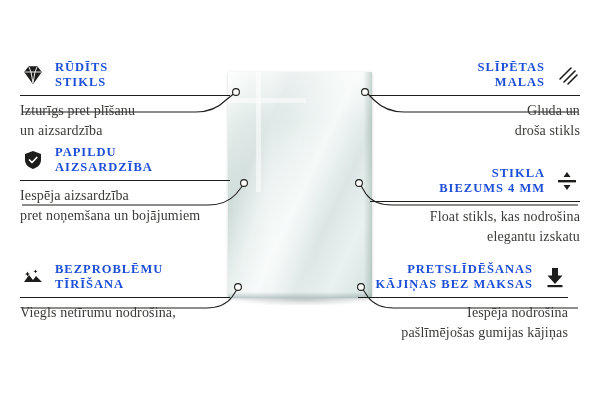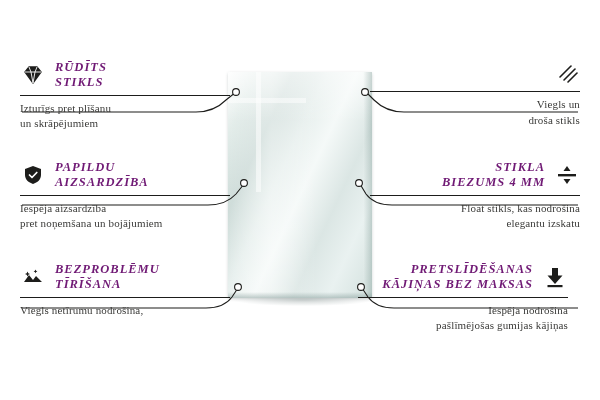--- a/index.html
+++ b/index.html
@@ -116,44 +116,43 @@
     align-items: center;
     justify-content: center;
     color: #1d1d1b;
   }
   .c-title {
     font-family: "Liberation Serif", serif;
     font-size: 12.5px;
     font-weight: 700;
     letter-spacing: 1.0px;
     line-height: 1.18;
-    color: #701a75;
+    color: #1d4ed8;
     text-transform: uppercase;
-    font-style: italic;
   }
   .c-rule {
     height: 1px;
     background: #1d1d1b;
     margin: 3px 0 5px 0;
     width: 100%;
   }
   .c-body {
     font-family: "Liberation Serif", serif;
-    font-size: 11px;
+    font-size: 14px;
     line-height: 1.45;
     color: #3a3a38;
     letter-spacing: 0.15px;
   }
 
   
   #callout-glass      { left: 20px;  top: 60px;  }
-  #callout-protection { left: 20px;  top: 160px; }
+  #callout-protection { left: 20px;  top: 145px; }
   #callout-cleaning   { left: 20px;  top: 262px; }
   #callout-edges      { left: 370px; top: 60px;  }
-  #callout-thickness  { left: 370px; top: 160px; }
+  #callout-thickness  { left: 370px; top: 166px; }
   #callout-feet       { left: 358px; top: 262px; }
 
   .dot { fill: #ffffff; stroke: #1d1d1b; stroke-width: 1.1; }
 </style>
 </head>
 <body>
 
 <div id="stage">
 
   <div class="product-wrap">
@@ -195,21 +194,21 @@
           <path d="M16 4 L14 9 L12 20" stroke="#ffffff" stroke-width="0.9"></path>
         </svg>
       </span>
       <div>
         <div class="c-title">RŪDĪTS</div>
         <div class="c-title">STIKLS</div>
       </div>
     </div>
     <div class="c-rule"></div>
     <div class="c-body">Izturīgs pret plīšanu</div>
-    <div class="c-body">un skrāpējumiem</div>
+    <div class="c-body">un aizsardzība</div>
   </div>
 
   <div class="callout left" id="callout-protection">
     <div class="head-row">
       <span class="c-icon">
         <svg width="24" height="24" viewBox="0 0 24 24">
           <path d="M12 3 L20 6 V12 C20 16.5 16.5 19.5 12 21 C7.5 19.5 4 16.5 4 12 V6 Z" fill="#1d1d1b"></path>
           <path d="M8.5 12 L11 14.5 L15.8 9.5" fill="none" stroke="#ffffff" stroke-width="1.7" stroke-linecap="round" stroke-linejoin="round"></path>
         </svg>
       </span>
@@ -243,23 +242,27 @@
 
   <div class="callout right" id="callout-edges">
     <div class="head-row">
       <span class="c-icon">
         <svg width="24" height="24" viewBox="0 0 24 24" stroke="#1d1d1b" stroke-width="1.6" stroke-linecap="round">
           <path d="M5 16 L16 5"></path>
           <path d="M9 19 L20 8"></path>
           <path d="M13 21 L22 12"></path>
         </svg>
       </span>
-    </div>
-    <div class="c-rule"></div>
-    <div class="c-body">Viegls un</div>
+      <div>
+        <div class="c-title">SLĪPĒTAS</div>
+        <div class="c-title">MALAS</div>
+      </div>
+    </div>
+    <div class="c-rule"></div>
+    <div class="c-body">Gluda un</div>
     <div class="c-body">droša stikls</div>
   </div>
 
   <div class="callout right" id="callout-thickness">
     <div class="head-row">
       <span class="c-icon">
         <svg width="24" height="24" viewBox="0 0 24 24">
           <rect x="3" y="11" width="18" height="2.4" fill="#1d1d1b"></rect>
           <path d="M12 3 L15.5 8 H8.5 Z" fill="#1d1d1b"></path>
           <path d="M12 21 L8.5 16 H15.5 Z" fill="#1d1d1b"></path>

